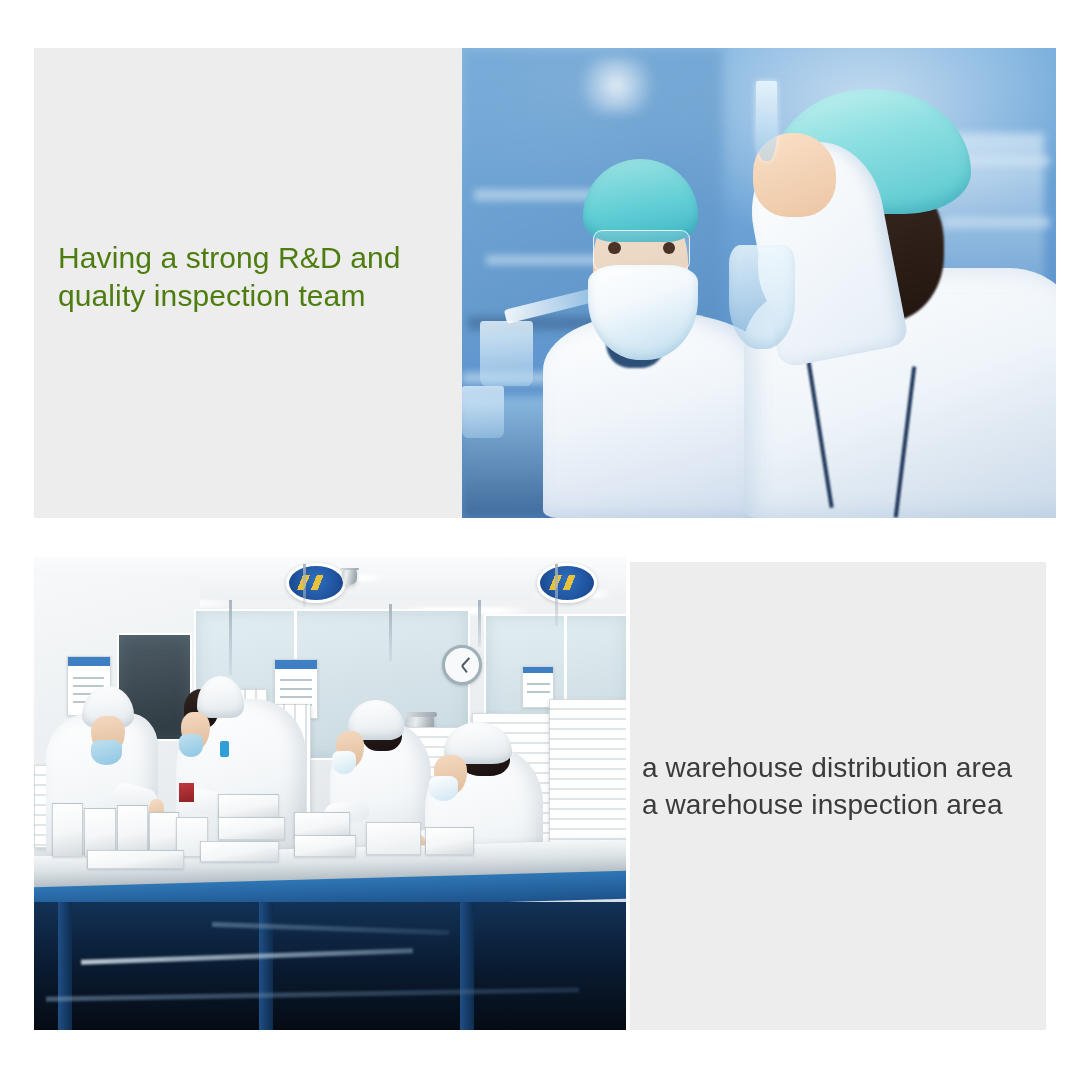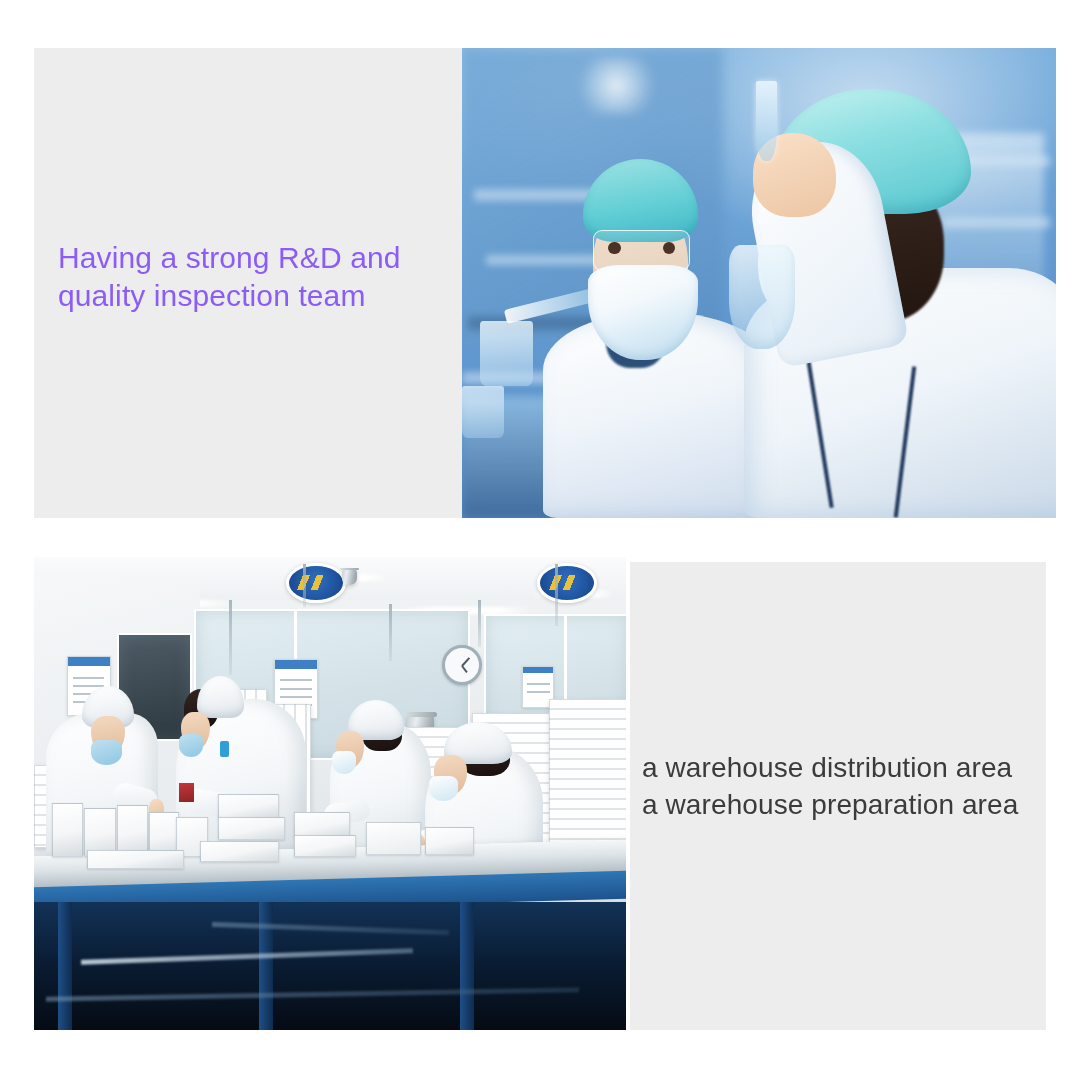--- a/index.html
+++ b/index.html
@@ -32,21 +32,21 @@
     background: #ededed;
   }
   .top-caption-text {
     position: absolute;
     left: 24px;
     top: 191px;
     width: 396px;
     font-size: 30px;
     font-weight: 300;
     line-height: 1.28;
-    color: #8b5cf6;
+    color: #4d7c0f;
     letter-spacing: 0.1px;
     white-space: pre-line;
   }
 
   .top-photo {
     position: absolute;
     left: 428px;
     top: 0;
     width: 594px;
     height: 470px;
@@ -649,15 +649,15 @@
       <div class="box" style="left:44%;top:58.8%;width:10%;height:4.2%;"></div>
       <div class="box t" style="left:56%;top:56%;width:9%;height:6.5%;"></div>
       <div class="box" style="left:28%;top:60%;width:13%;height:4%;"></div>
       <div class="box" style="left:9%;top:62%;width:16%;height:3.6%;"></div>
       <div class="box" style="left:66%;top:57%;width:8%;height:5.6%;"></div>
     </div>
   </div>
 
   <div class="bottom-caption-panel">
     <div class="bottom-caption-text">a warehouse distribution area
-a warehouse preparation area</div>
+a warehouse inspection area</div>
   </div>
 </div>
 
 </body></html>

